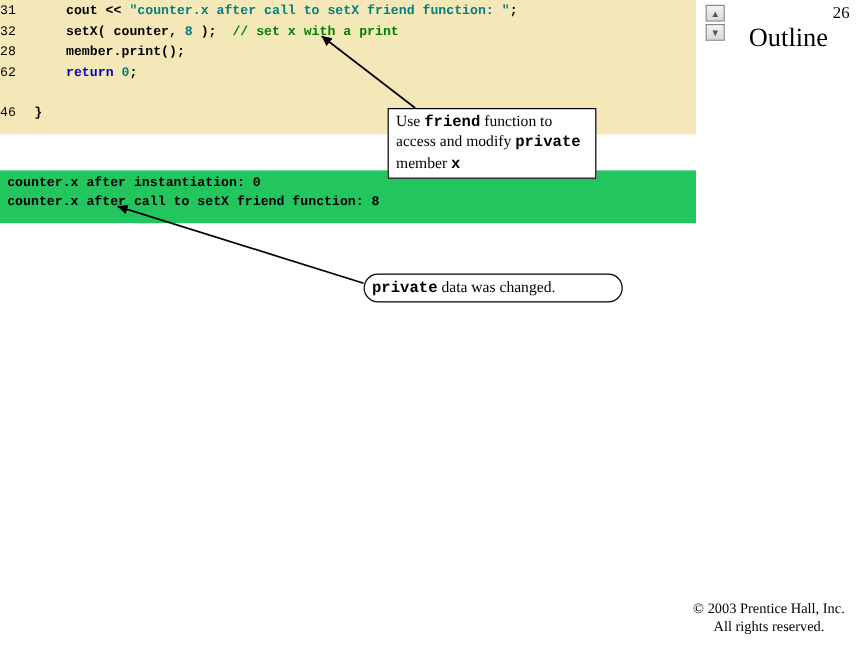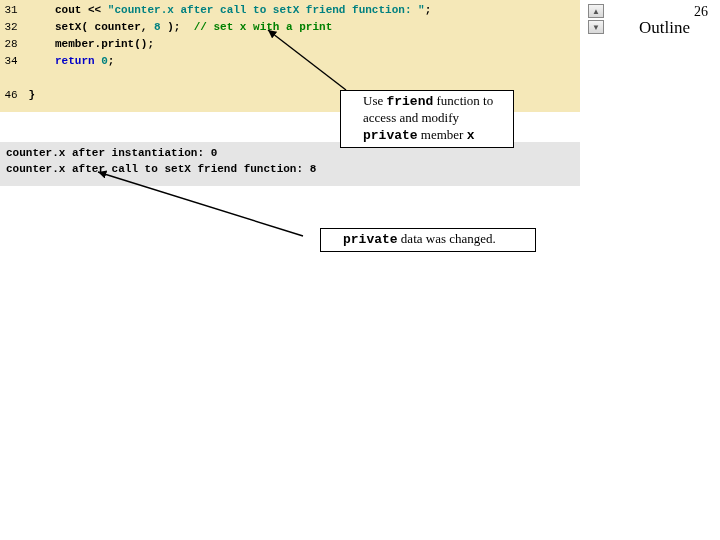--- a/index.html
+++ b/index.html
@@ -1,46 +1,46 @@
 <!DOCTYPE html>
 <html><head>
 <meta charset="utf-8">
 <style>
   * { margin: 0; padding: 0; box-sizing: border-box; }
   html, body { width: 720px; height: 540px; background: #fff; font-family: Arial, sans-serif; overflow: hidden; }
   .slide { position: relative; width: 720px; height: 540px; }
   .code-block { position: absolute; left: 0; top: 0; width: 580px; background: #f5e8b8; padding: 2px 0 8px 0; font-family: "Courier New", monospace; font-size: 11px; font-weight: bold; line-height: 1.55; }
   .code-line { white-space: pre; }
-  .ln { display: inline-block; width: 22px; text-align: center; color: #000; font-weight: normal; }
+  .ln { display: inline-block; width: 22px; text-align: left; color: #000; font-weight: normal; }
   .kw { color: #0000c8; }
   .cm { color: #008000; }
   .str { color: #008080; }
   .num { color: #008080; }
-  .output-block { position: absolute; left: 0; top: 142px; width: 580px; background: #e5e5e5; color: #000; font-family: "Courier New", monospace; font-size: 11px; font-weight: bold; padding: 4px 6px 8px 6px; line-height: 1.45; white-space: pre; }
-  .callout { position: absolute; background: #fff; border: 1.5px solid #000; padding: 2px 6px 3px 22px; font-size: 13px; line-height: 1.25; font-family: "Times New Roman", serif; margin-left: 17px; }
+  .output-block { position: absolute; left: 0; top: 142px; width: 580px; background: #22c55e; color: #000; font-family: "Courier New", monospace; font-size: 11px; font-weight: bold; padding: 4px 6px 8px 6px; line-height: 1.45; white-space: pre; }
+  .callout { position: absolute; background: #fff; border: 1.5px solid #000; padding: 2px 6px 3px 6px; font-size: 13px; line-height: 1.25; font-family: "Times New Roman", serif; }
   .callout .mono { font-family: "Courier New", monospace; font-weight: bold; }
   #callout1 { left: 323px; top: 90px; width: 174px; }
-  #callout2 { left: 303px; top: 228px; width: 216px; }
-  .outline-title { position: absolute; right: 30px; top: 18px; font-family: "Times New Roman", serif; font-size: 17px; color: #000; }
+  #callout2 { left: 303px; top: 228px; width: 216px; border-radius: 12px; }
+  .outline-title { position: absolute; right: 30px; top: 18px; font-family: "Times New Roman", serif; font-size: 22px; color: #000; }
   .nav-btn { position: absolute; width: 16px; height: 14px; border: 1px solid #888; background: linear-gradient(#f4f4f4,#d8d8d8); display: flex; align-items: center; justify-content: center; font-size: 8px; color: #555; cursor: pointer; }
   #nav-up { left: 588px; top: 4px; }
   #nav-down { left: 588px; top: 20px; }
   .page-num { position: absolute; right: 12px; top: 4px; font-family: "Times New Roman", serif; font-size: 14px; }
   .copyright { position: absolute; right: 16px; bottom: 10px; font-family: "Times New Roman", serif; font-size: 12px; text-align: center; line-height: 1.25; }
   svg.arrow { position: absolute; overflow: visible; pointer-events: none; }
 </style>
 </head>
 <body>
 <div class="slide">
 
 <div class="code-block">
   <div class="code-line"><span class="ln">31</span><span>     cout &lt;&lt; </span><span class="str">"counter.x after call to setX friend function: "</span><span>;</span></div>
   <div class="code-line"><span class="ln">32</span><span>     setX( counter, </span><span class="num">8</span><span> );  </span><span class="cm">// set x with a print</span></div>
   <div class="code-line"><span class="ln">28</span><span>     member.print();</span></div>
-  <div class="code-line"><span class="ln">34</span><span>     </span><span class="kw">return</span><span> </span><span class="num">0</span><span>;</span></div>
+  <div class="code-line"><span class="ln">62</span><span>     </span><span class="kw">return</span><span> </span><span class="num">0</span><span>;</span></div>
   <div class="code-line"><span class="ln"></span></div>
   <div class="code-line"><span class="ln">46</span><span> }</span></div>
 </div>
 
 <div class="output-block"><span>counter.x after instantiation: 0</span>
 <span>counter.x after call to setX friend function: 8</span></div>
 
 <div id="callout1" class="callout">
   <span>Use </span><span class="mono">friend</span><span> function to access and modify </span><span class="mono">private</span><span> member </span><span class="mono">x</span>
 </div>
@@ -65,14 +65,18 @@
 
 <div id="nav-up" class="nav-btn">
       <span>▲</span>
     </div>
 <div id="nav-down" class="nav-btn">
       <span>▼</span>
     </div>
 
 <div class="page-num">26</div>
 
+<div class="copyright">
+  <div>© 2003 Prentice Hall, Inc.</div>
+  <div>All rights reserved.</div>
+</div>
 
 </div>
 
 </body></html>

